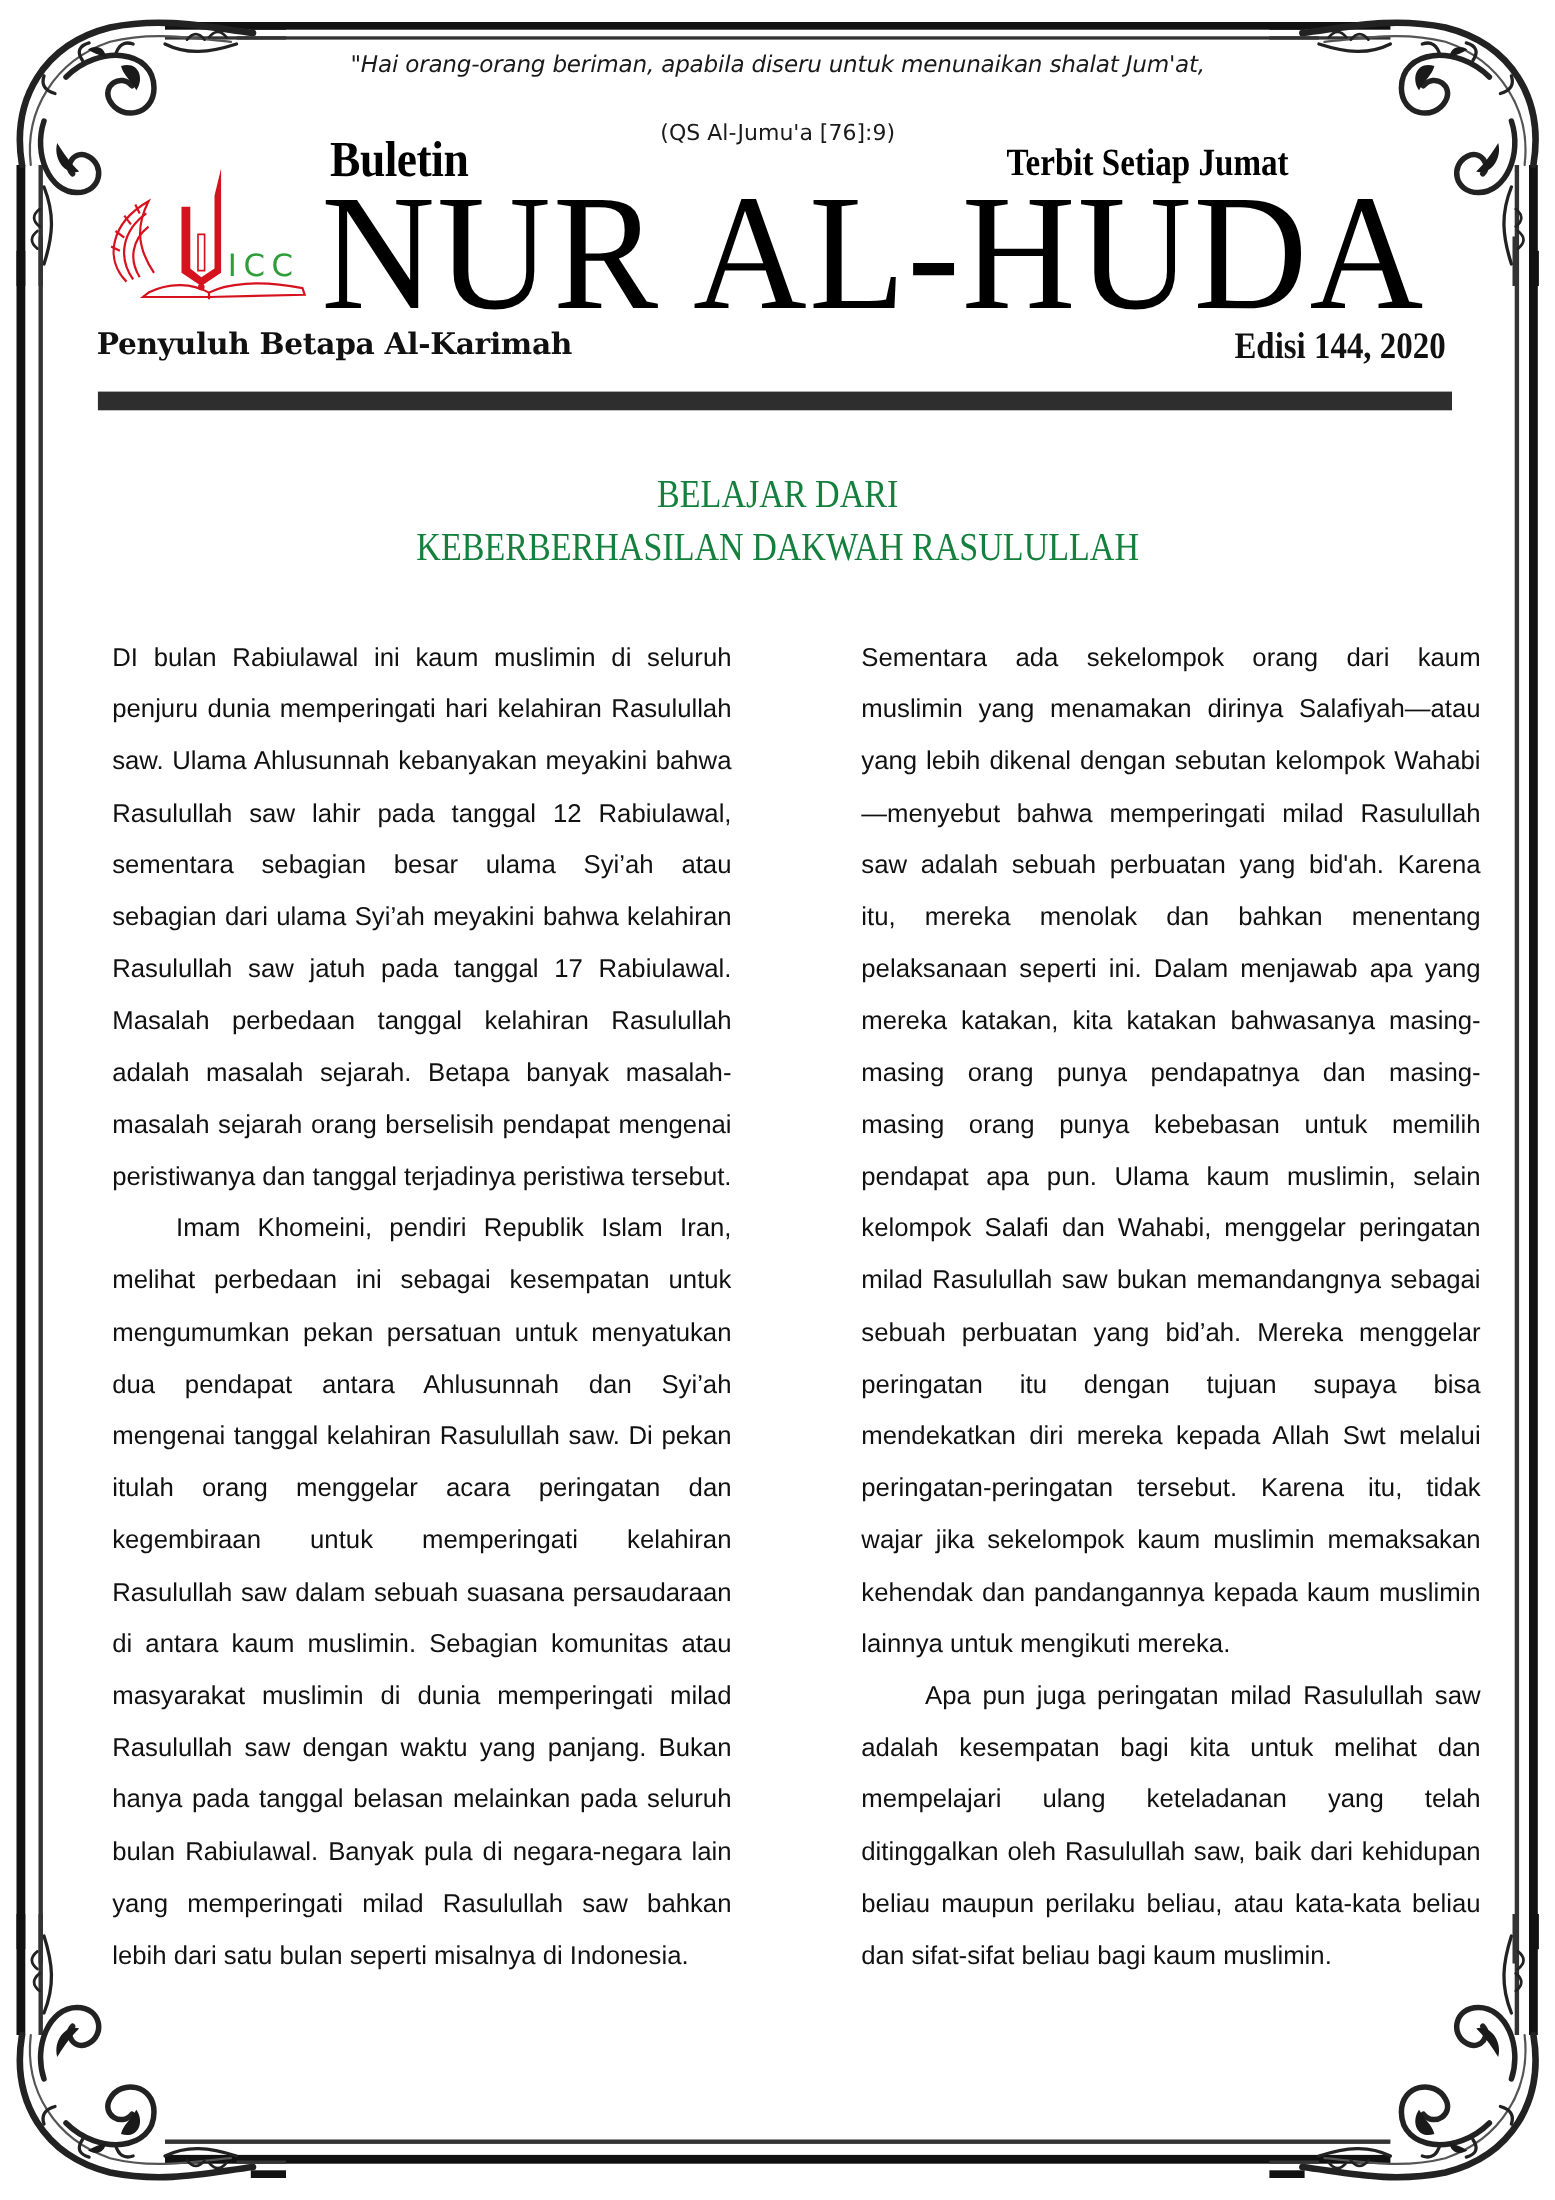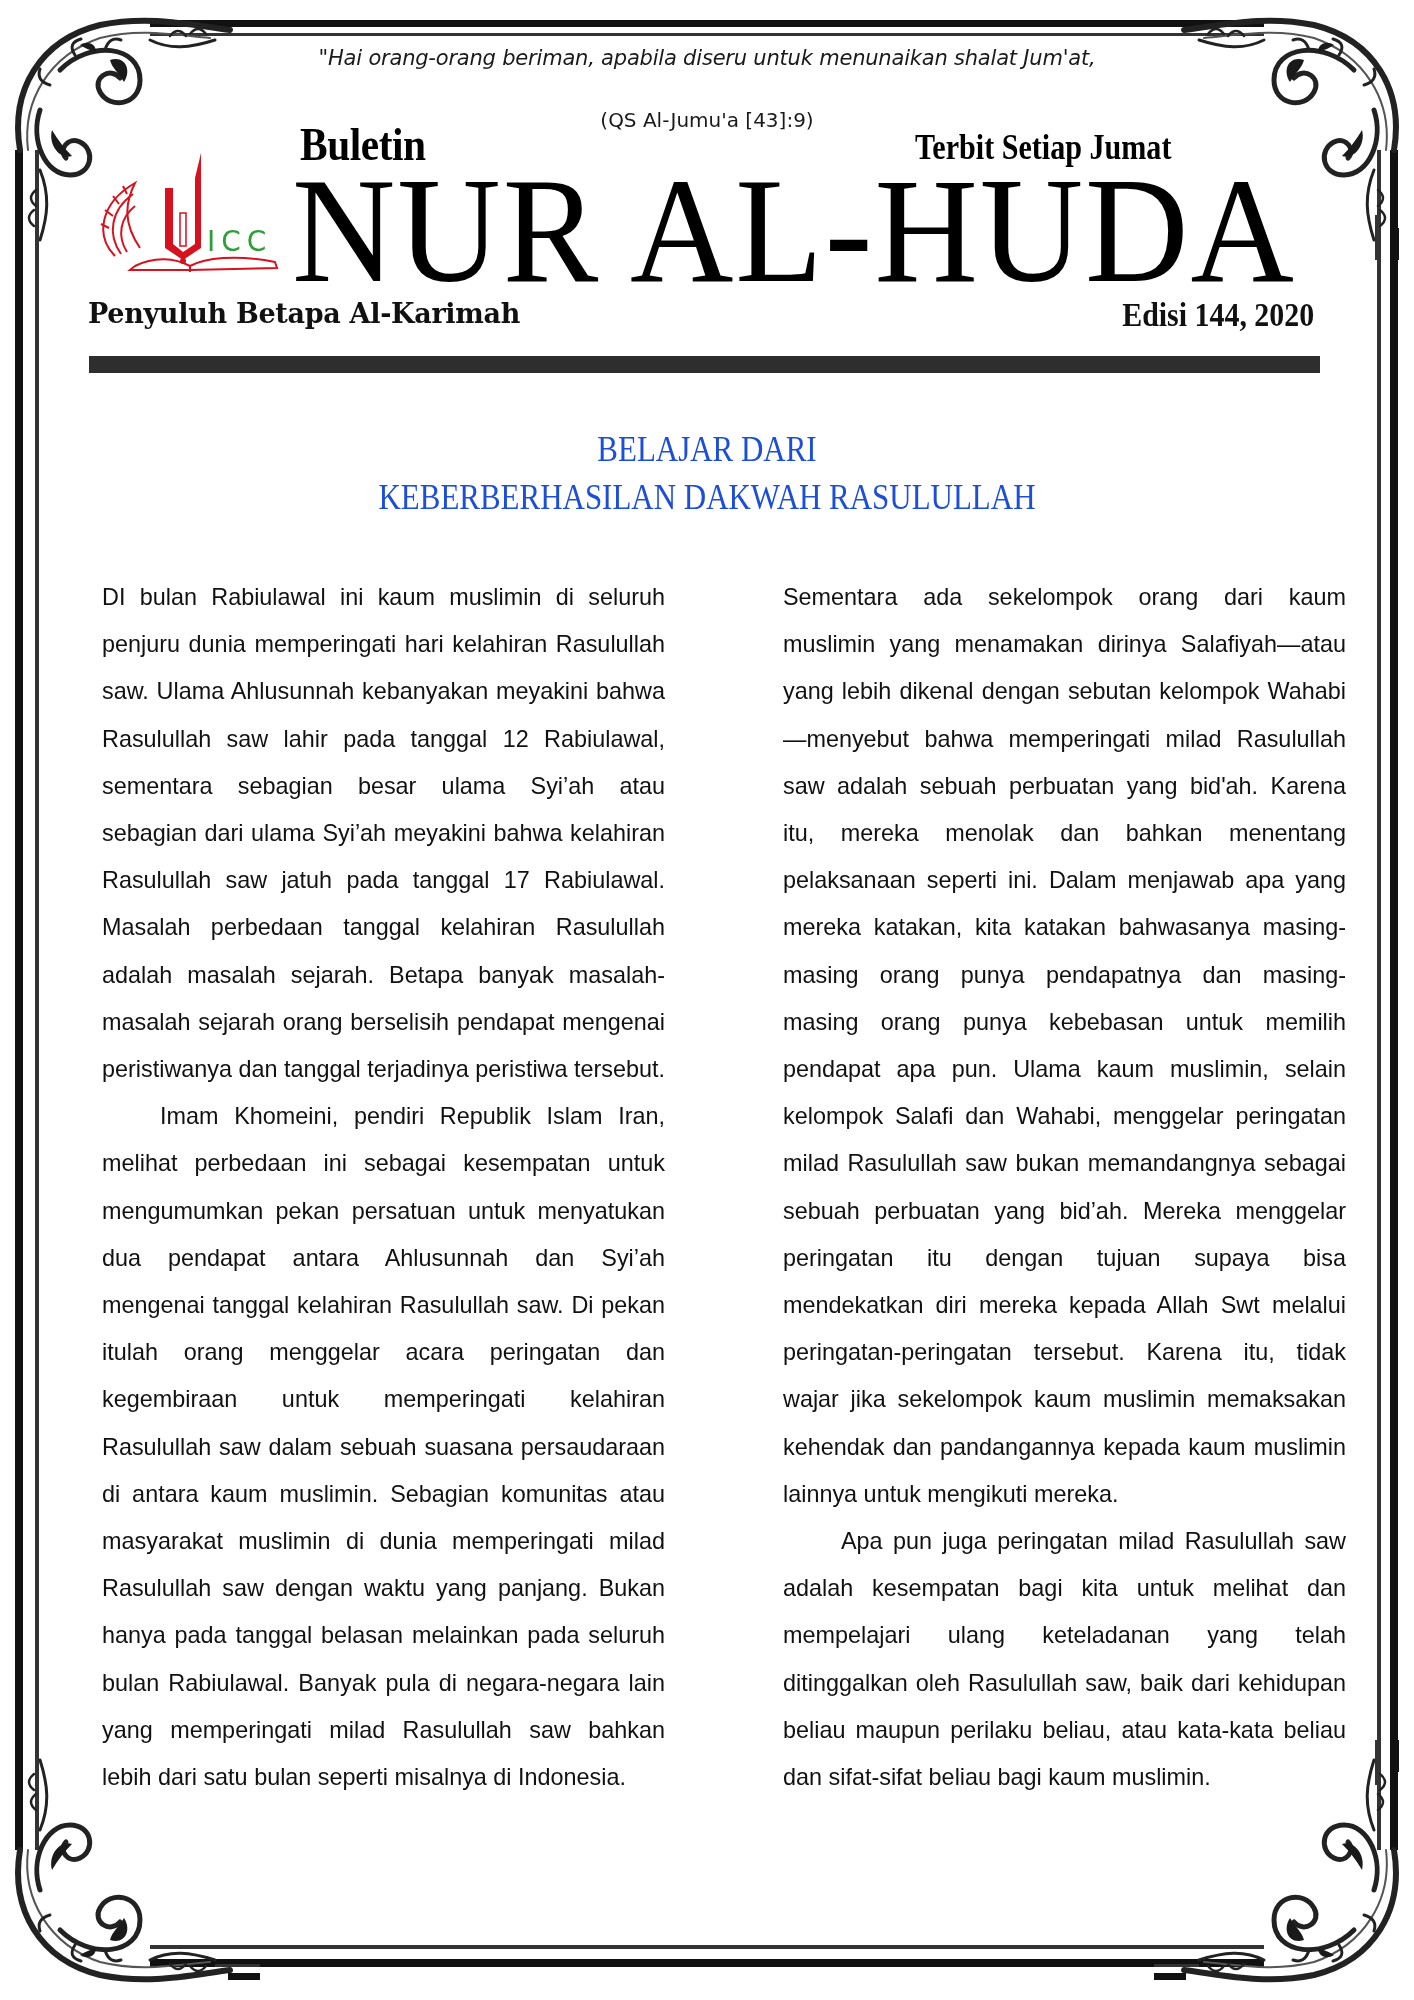--- a/index.html
+++ b/index.html
@@ -40,21 +40,21 @@
   .logo { position: absolute; left: 95px; top: 148px; width: 190px; height: 140px; }
   .logo svg { width: 100%; height: 100%; }
   .tagline { position: absolute; left: 88px; top: 298px; font-family: "DejaVu Serif", serif;
              font-weight: bold; font-size: 27px; color: #111; letter-spacing: -0.3px; }
   .edition { position: absolute; right: 100px; top: 296px; font-family: "Liberation Serif", serif;
              font-weight: bold; font-size: 34px; color: #111; transform: scaleX(0.88); transform-origin: right; }
   .sep-bar { position: absolute; left: 89px; top: 356px; width: 1231px; height: 17px; background: #2e2e2e; }
 
   
   .art-title { position: absolute; left: 200px; width: 1014px; text-align: center;
-               font-family: "Liberation Serif", serif; font-size: 36px; color: #1d4ed8; line-height: 48px; top: 425px; }
+               font-family: "Liberation Serif", serif; font-size: 36px; color: #15803d; line-height: 48px; top: 425px; }
   .art-title span { display: block; transform: scaleX(0.86); }
 
   
   .col { position: absolute; top: 574px; width: 563px;
          font-family: Liberation Sans, sans-serif; font-size: 23.4px; line-height: 47.2px; color: #111;
          text-align: justify; }
   .col-left { left: 102px; }
   .col-right { left: 783px; }
   .col p { margin: 0; }
   .col p.indent { text-indent: 58px; }
@@ -162,21 +162,21 @@
   <rect x="228" y="20" width="40" height="7" fill="#111"></rect>
   <rect x="215" y="33" width="50" height="3" fill="#333"></rect>
   <rect x="15" y="228" width="8" height="40" fill="#111"></rect>
   <rect x="35" y="215" width="4" height="50" fill="#333"></rect>
 </svg>
   </div>
 
   <div class="quote">
     <div>"Hai orang-orang beriman, apabila diseru untuk menunaikan shalat Jum'at,</div>
   </div>
-  <div class="quote-ref">(QS Al-Jumu'a [43]:9)</div>
+  <div class="quote-ref">(QS Al-Jumu'a [76]:9)</div>
 
   <div class="buletin">Buletin</div>
   <div class="terbit">Terbit Setiap Jumat</div>
 
   <div class="logo">
     <svg viewBox="0 0 190 140">
       <g fill="none" stroke="#d6121f" stroke-width="2">
 
         <path d="M20 108 C 0 88, 5 55, 40 35 C 30 55, 28 75, 45 100"></path>
         <path d="M26 106 C 12 86, 16 62, 38 46"></path>

